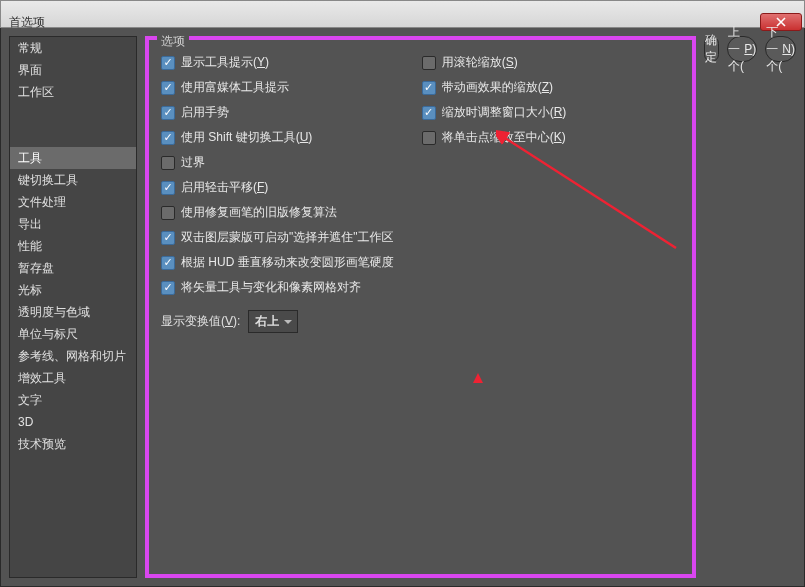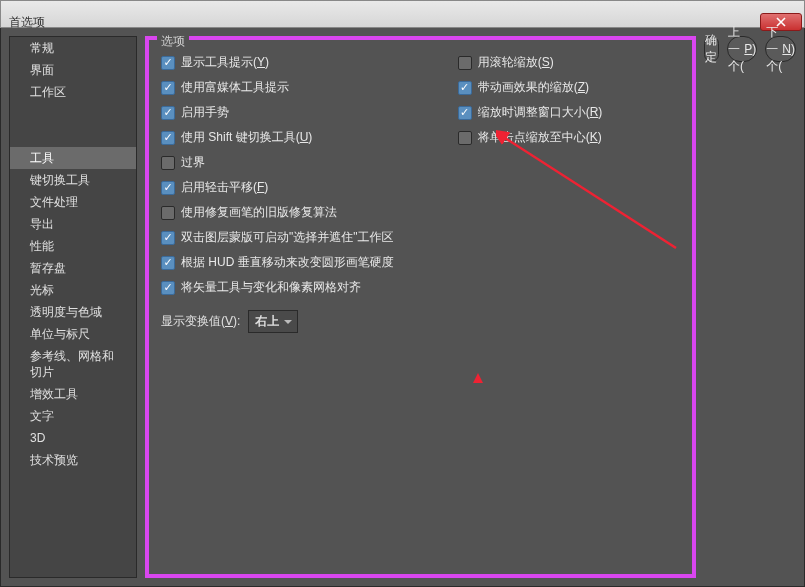--- a/index.html
+++ b/index.html
@@ -45,21 +45,21 @@
       gap: 8px;
     }
     .sidebar {
       width: 128px;
       background: #454545;
       border: 1px solid #2a2a2a;
       display: flex;
       flex-direction: column;
     }
     .sidebar-item {
-      padding: 3px 20px;
+      padding: 3px 8px;
       color: #e0e0e0;
       cursor: pointer;
       font-size: 12px;
       line-height: 16px;
     }
     .sidebar-item.selected {
       background: #6b6b6b;
       color: #fff;
       margin-top: 44px;
     }
@@ -79,21 +79,21 @@
       position: absolute;
       top: -7px;
       left: 8px;
       background: #535353;
       padding: 0 4px;
       font-size: 12px;
       color: #d0d0d0;
     }
     .options-body {
       display: flex;
-      gap: 64px;
+      gap: 28px;
       position: relative;
     }
     .options-col { display: flex; flex-direction: column; gap: 8px; }
     .check-row {
       display: flex;
       align-items: center;
       gap: 6px;
       font-size: 12px;
       color: #e8e8e8;
     }

